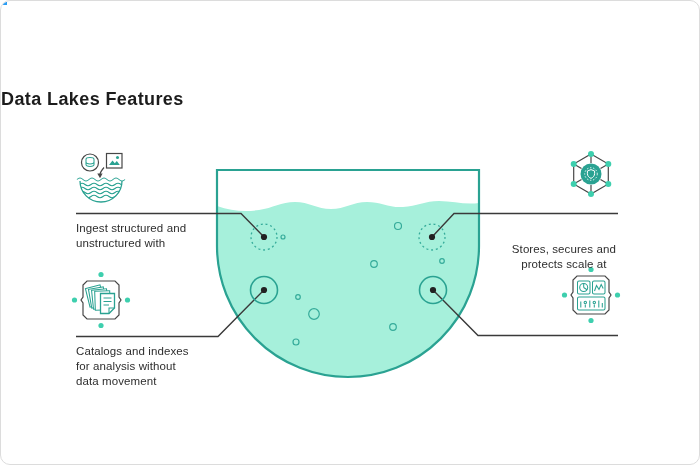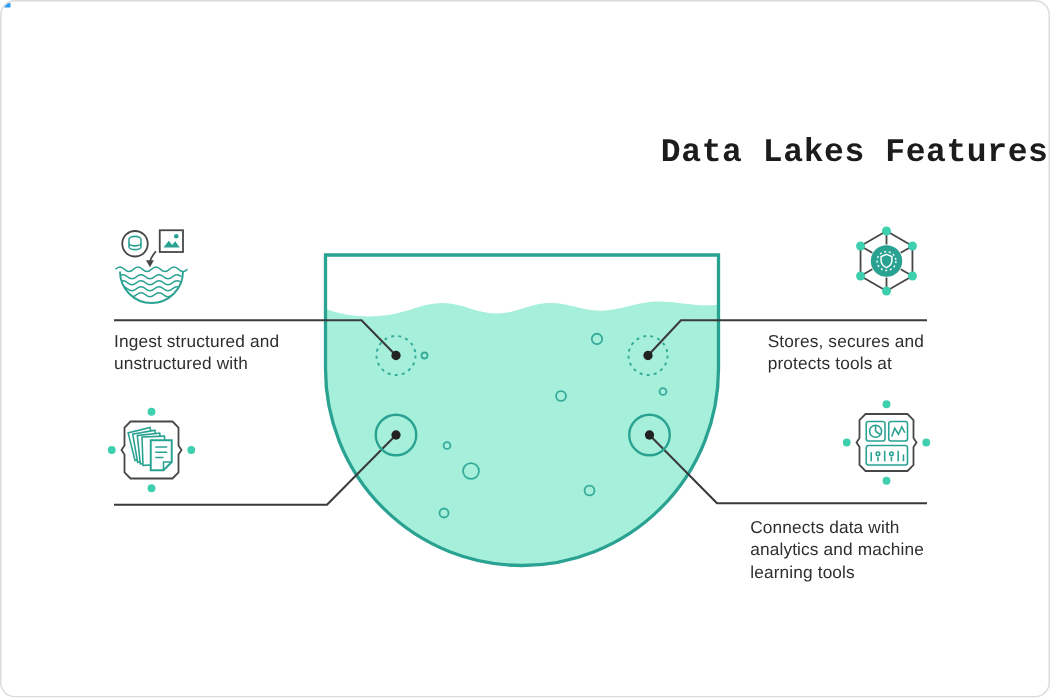--- a/index.html
+++ b/index.html
@@ -8,29 +8,29 @@
     --artifact:#2a9df4; --bubble:#35ab9a;
   }
   html,body{margin:0;padding:0;background:#fff;}
   .canvas{
     position:relative;width:700px;height:465px;background:#fff;
     border:1px solid var(--border);border-radius:10px;overflow:hidden;
     font-family:"Liberation Sans",sans-serif;box-sizing:border-box;
   }
   .artifact{position:absolute;left:2px;top:1px;width:4px;height:3px;background:var(--artifact);}
   .title{
-    position:absolute;left:0;top:88px;width:100%;text-align:right;
-    font-family:Liberation Mono, monospace;font-weight:bold;font-size:22px;
+    position:absolute;left:0;top:88px;width:100%;text-align:left;
+    font-family:Liberation Sans, sans-serif;font-weight:bold;font-size:18px;
     letter-spacing:.4px;color:var(--ink);
   }
   .graphic{position:absolute;left:0;top:0;}
   .feature{position:absolute;font-size:11.5px;line-height:15px;color:var(--text);font-weight:500;letter-spacing:.1px;}
   .feature .ln{white-space:nowrap;}
   .f-left{left:75px;text-align:left;}
-  .f-right{right:83px;text-align:left;}
+  .f-right{right:83px;text-align:center;margin-top:21px;}
   .f-ingest{top:220px;}
   .f-stores{top:220px;}
   .f-catalogs{top:343px;}
   .f-connects{top:344px;}
   
   .bowl{fill:none;stroke:var(--teal);stroke-width:2.2;}
   .water{fill:var(--water);}
   .bubble{fill:none;stroke:var(--bubble);stroke-width:1.2;}
   .marker-dashed{fill:none;stroke:var(--bubble);stroke-width:1.3;stroke-dasharray:2 2.8;}
   .marker-solid{fill:none;stroke:var(--teal);stroke-width:1.6;}
@@ -195,23 +195,23 @@
     </g>
   </svg>
 
   <div class="feature f-left f-ingest">
     <div class="ln">Ingest structured and</div>
     <div class="ln">unstructured with</div>
   </div>
 
   <div class="feature f-right f-stores">
     <div class="ln">Stores, secures and</div>
-    <div class="ln">protects tools at</div>
+    <div class="ln">protects scale at</div>
   </div>
 
-
-  <div class="feature f-right f-connects">
-    <div class="ln">Connects data with</div>
-    <div class="ln">analytics and machine</div>
-    <div class="ln">learning tools</div>
+  <div class="feature f-left f-catalogs">
+    <div class="ln">Catalogs and indexes</div>
+    <div class="ln">for analysis without</div>
+    <div class="ln">data movement</div>
   </div>
 
+
 </div>
 
 </body></html>

